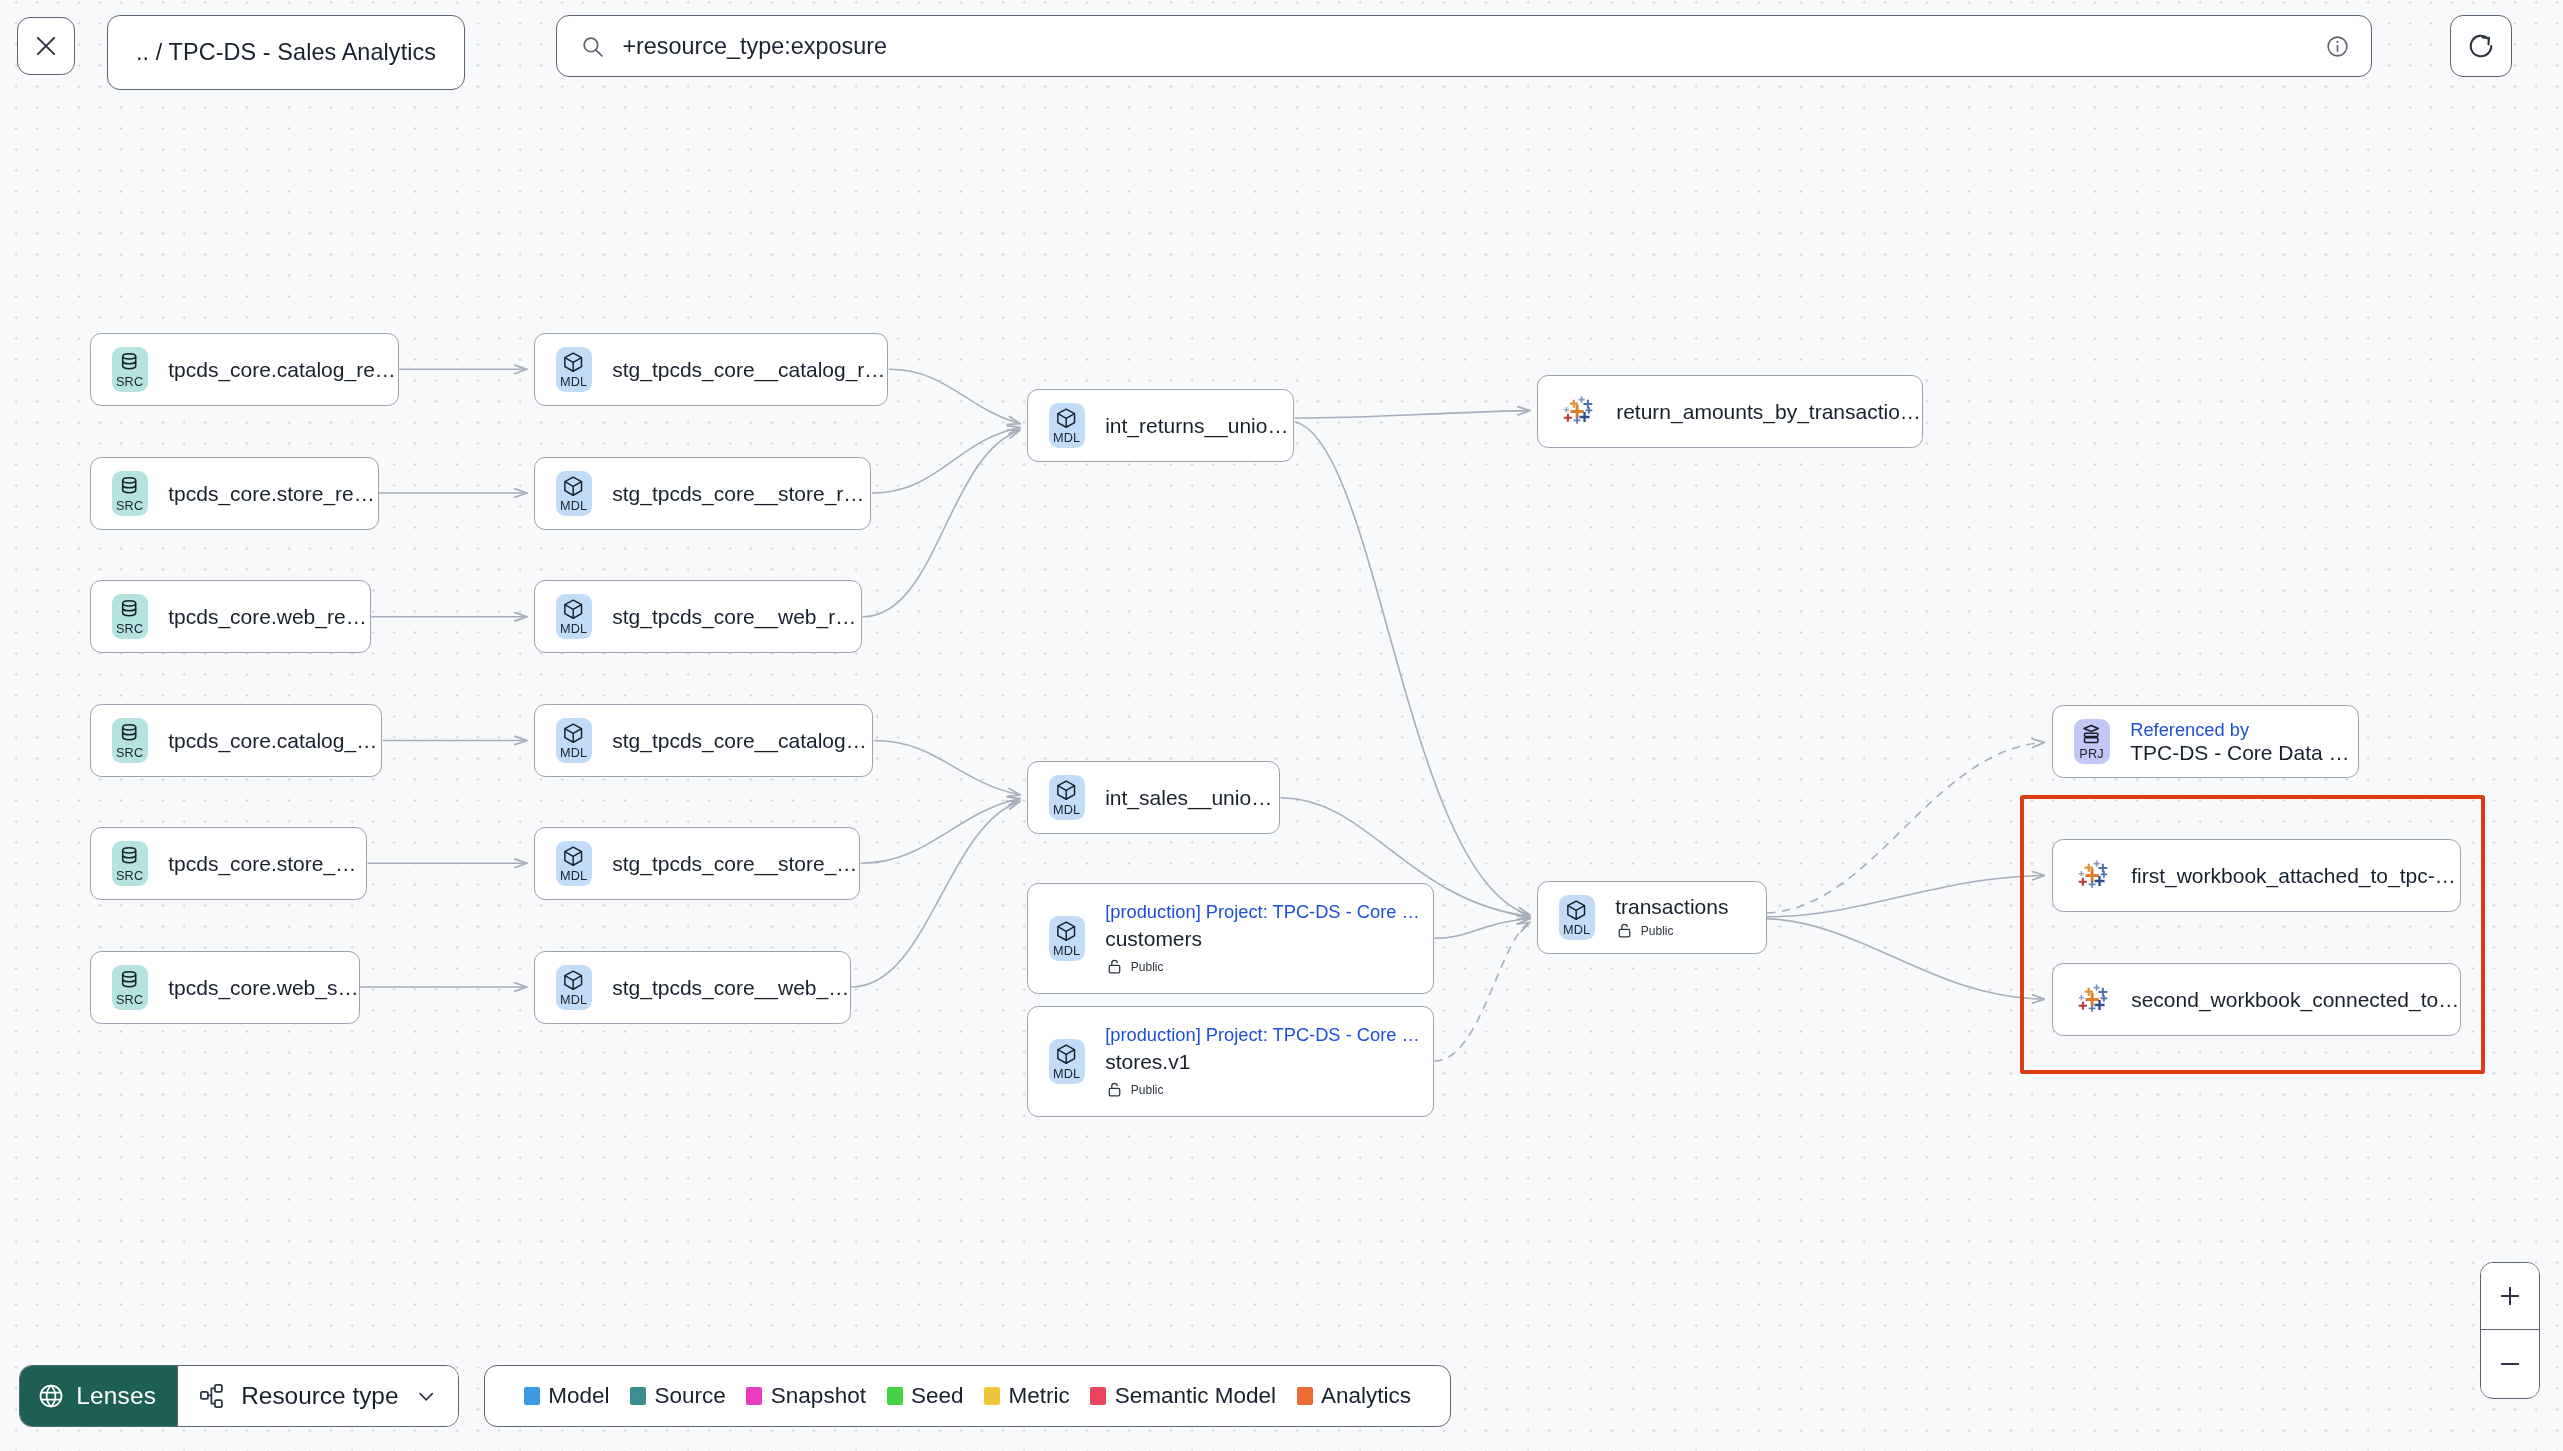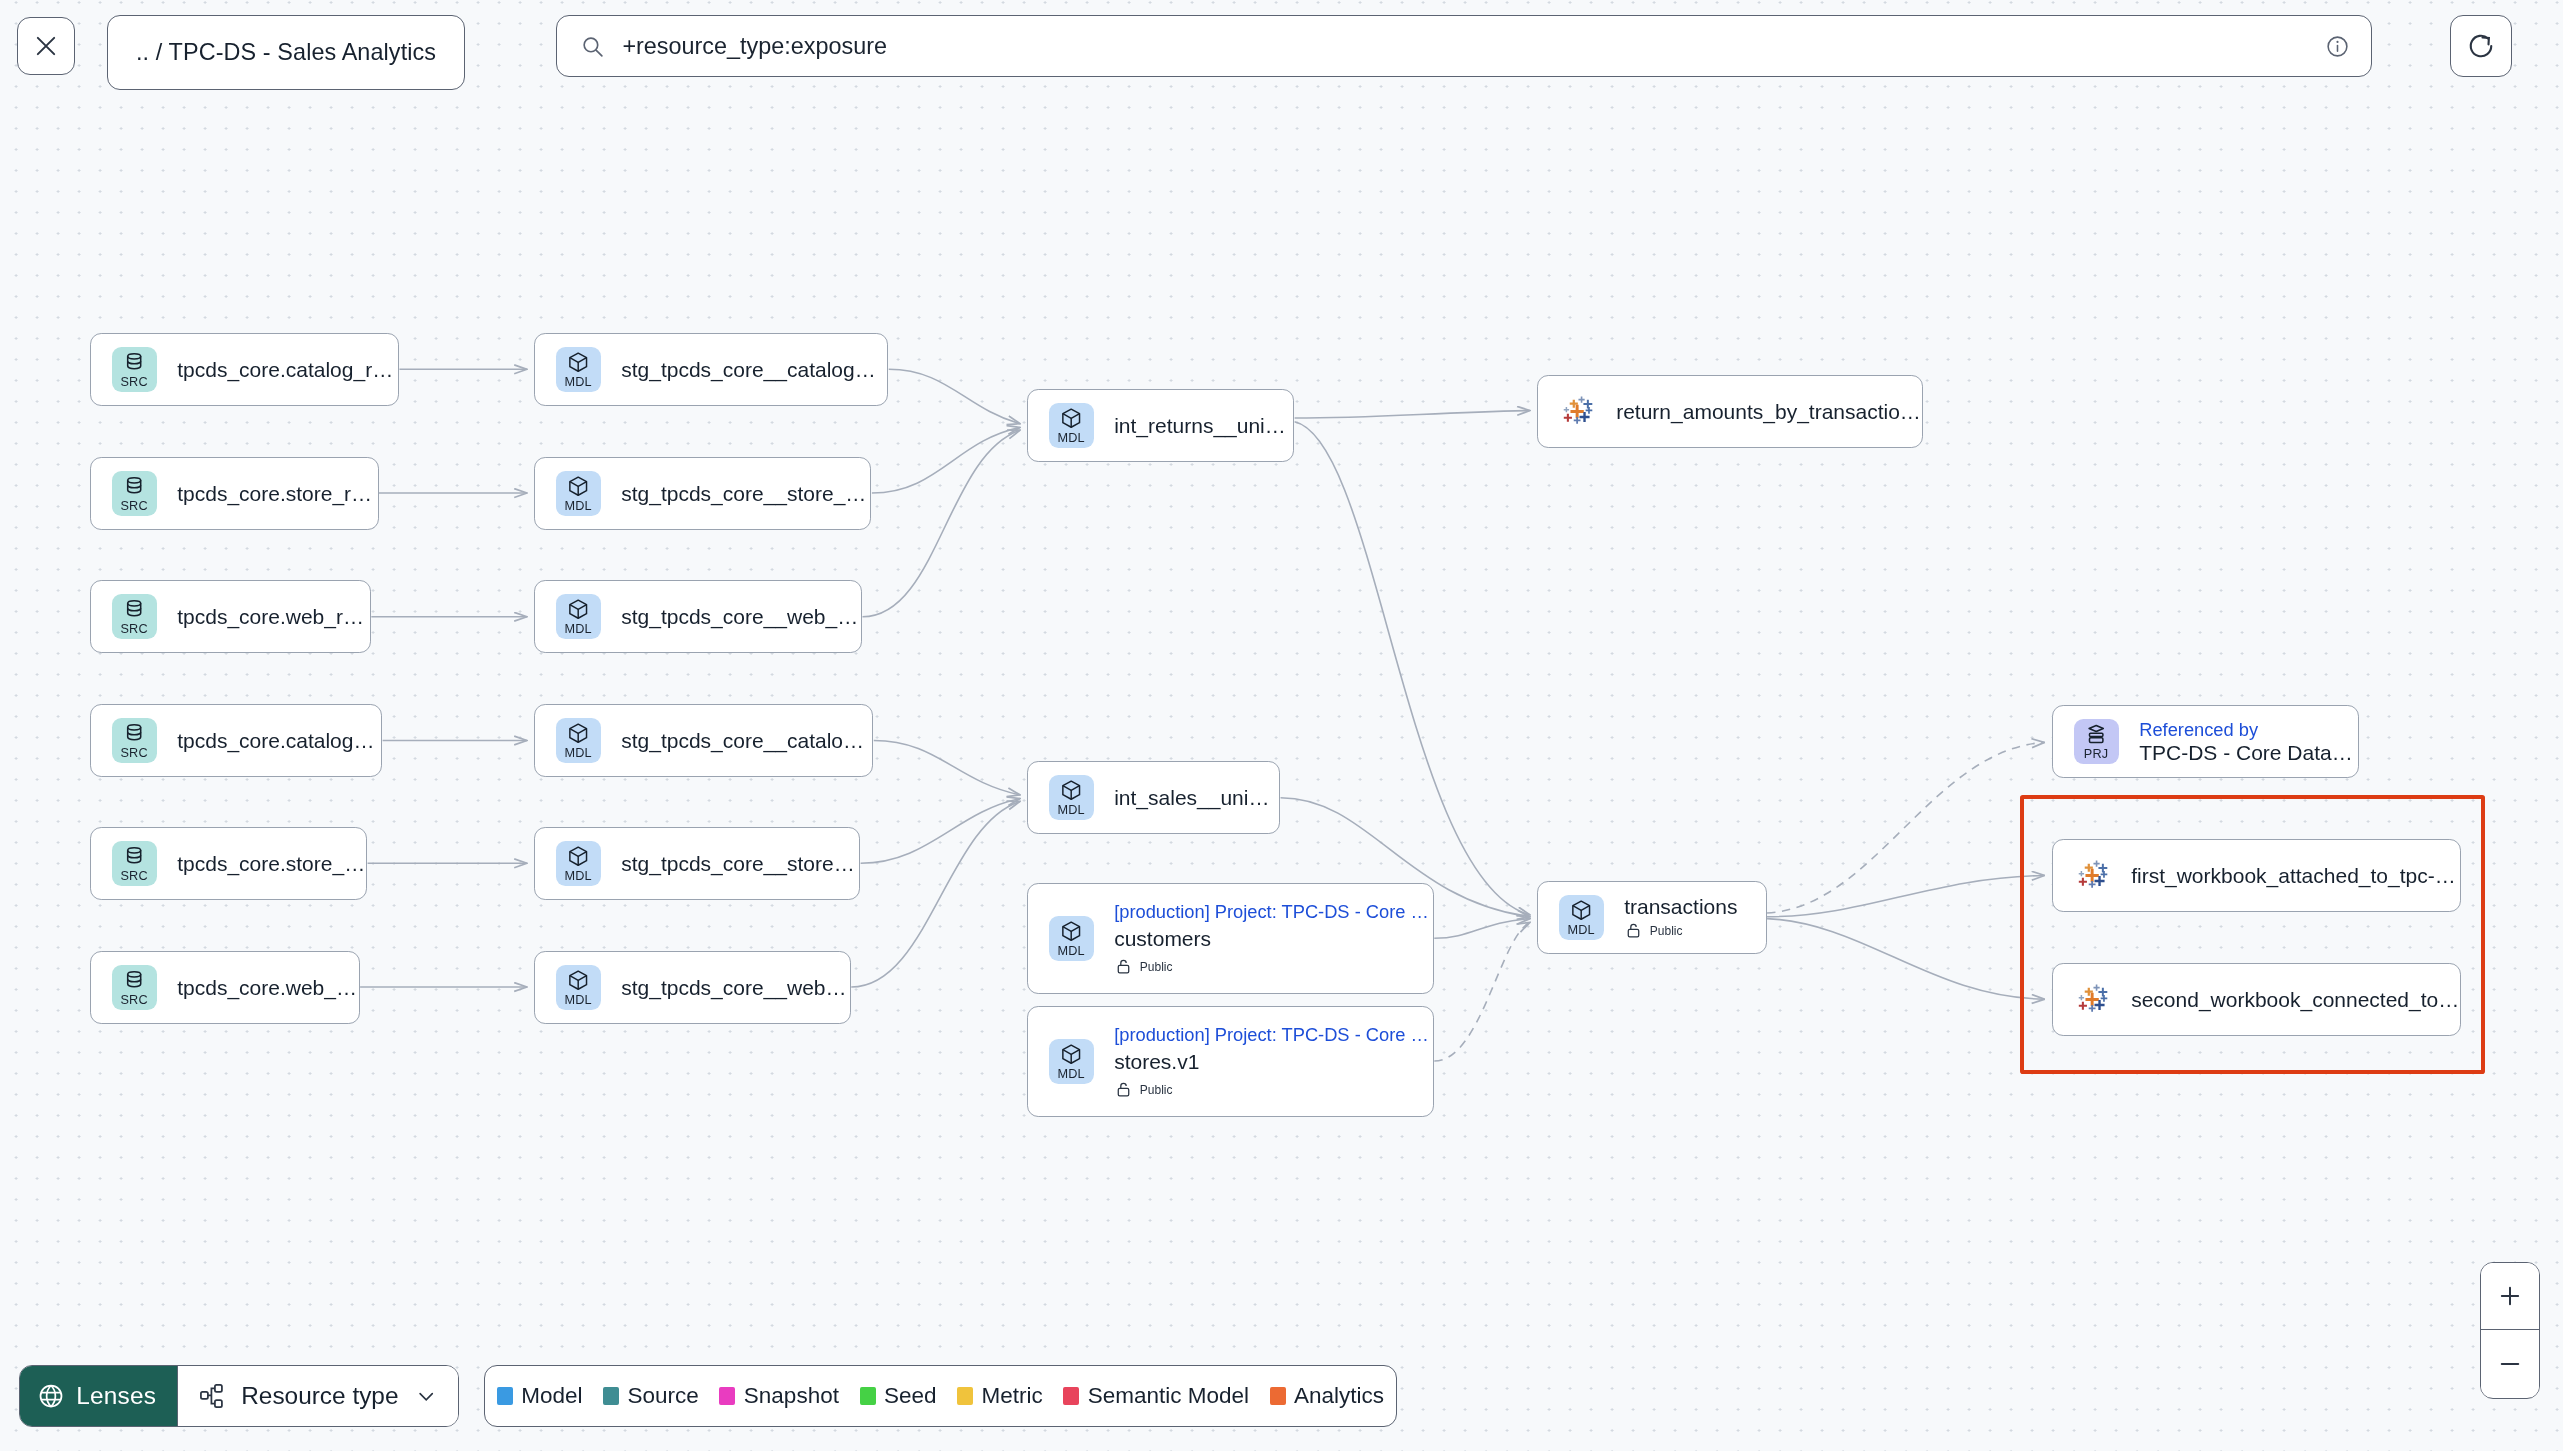--- a/index.html
+++ b/index.html
@@ -64,21 +64,21 @@
     position: absolute;
     background: #ffffff;
     border: 1.4px solid #9aa3b0;
     border-radius: 11.2px;
     display: flex; align-items: center;
     padding-left: 20.6px;
     z-index: 10;
     cursor: pointer;
   }
   .badge {
-    width: 45px; height: 45px; border-radius: 9.4px;
+    width: 36px; height: 45px; border-radius: 9.4px;
     display: flex; flex-direction: column;
     align-items: center; justify-content: center;
     flex: 0 0 auto;
     line-height: 1;
   }
   .badge.src { background: #b4e3e0; }
   .badge.mdl { background: #c2dcf7; }
   .badge.prj { background: #c3c7f5; }
   .badge-label { font-size: 12.7px; color: #1b2430; letter-spacing: 0.2px; margin-top: 1.9px; font-weight: 400;}
   .node-text { margin-left: 20.6px; min-width: 0; }
@@ -151,21 +151,21 @@
     font-size: 24.4px;
     border-left: 1.5px solid #5b6372;
     cursor: pointer;
   }
   #legend {
     height: 62px;
     background: #fff;
     border: 1.5px solid #5b6372;
     border-radius: 13px;
     display: flex; align-items: center;
-    padding: 0 12px; gap: 20.6px;
+    padding: 0 39px; gap: 20.6px;
   }
   .legend-item { display: flex; align-items: center; gap: 8.4px; }
   .legend-swatch { width: 16px; height: 18px; border-radius: 1.9px; flex: 0 0 auto; }
   .legend-label { font-size: 22.5px; color: #17212e; white-space: nowrap; }
 </style>
 </head>
 <body>
 
 <div id="app">
 

